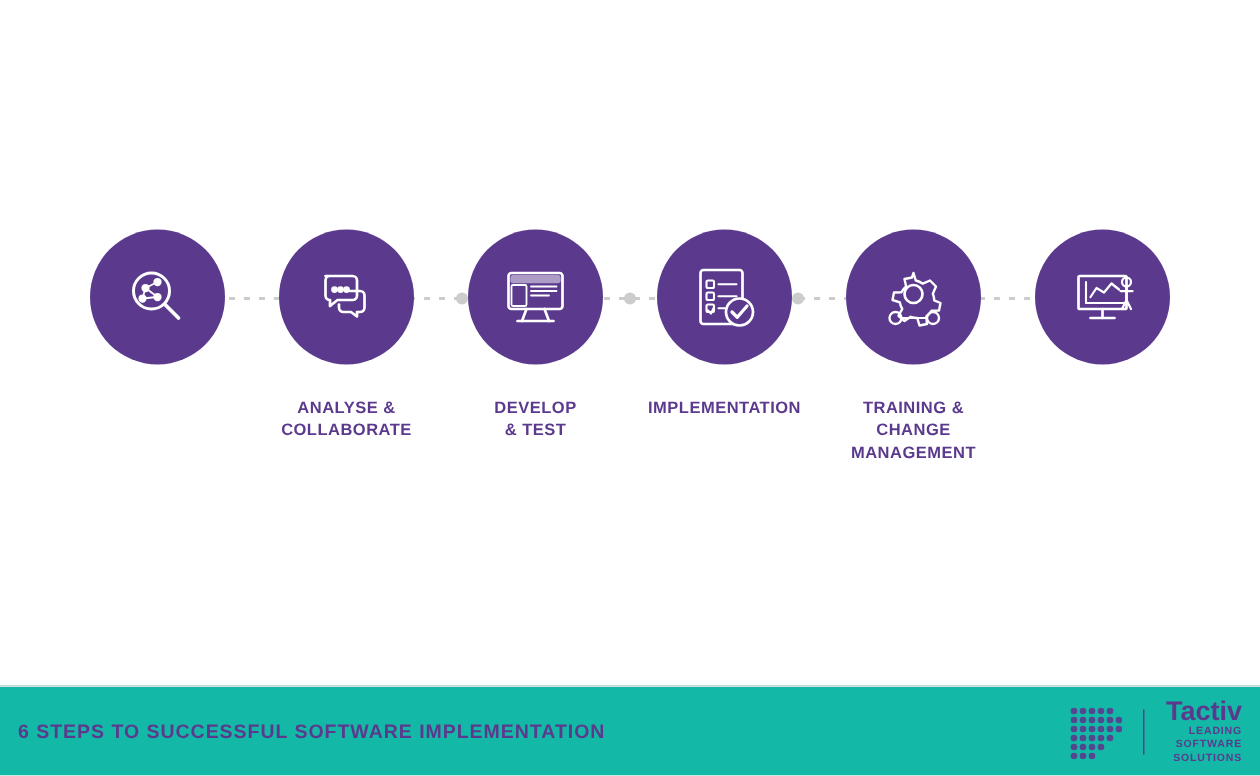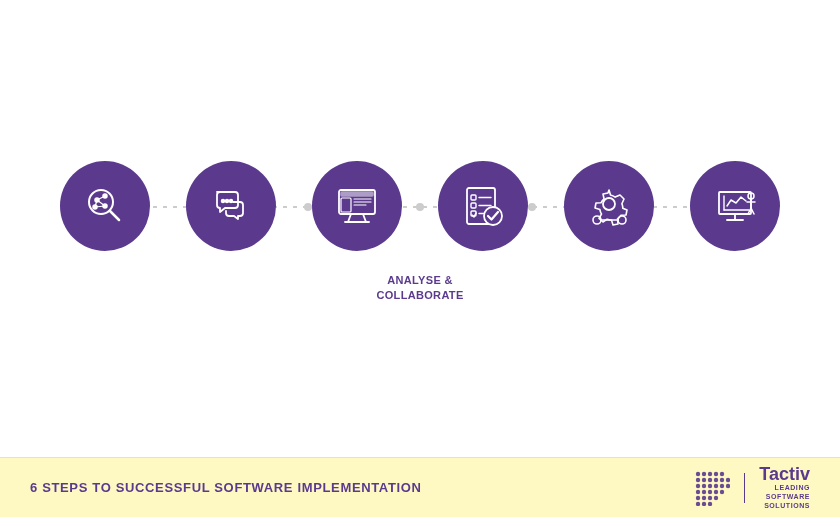--- a/index.html
+++ b/index.html
@@ -121,27 +121,27 @@
     .step-label {
       font-size: 11px;
       font-weight: 800;
       color: #5b3a8e;
       text-transform: uppercase;
       line-height: 1.35;
       letter-spacing: 0.03em;
     }
 
     .footer {
-      background: #fef9c3;
+      background: #14b8a6;
       border-top: 1px solid #e0e0e0;
       height: 60px;
       display: flex;
       align-items: center;
       justify-content: space-between;
-      padding: 0 30px;
+      padding: 0 12px;
     }
 
     .footer-title {
       font-size: 13px;
       font-weight: 900;
       color: #5b3a8e;
       text-transform: uppercase;
       letter-spacing: 0.05em;
     }
 
@@ -306,20 +306,29 @@
             <line x1="40" y1="26" x2="43" y2="32" stroke="white" stroke-width="1.5"></line>
           </svg>
         </div>
       </div>
     </div>
 
     <div class="labels-row">
       <div class="step-label-wrapper">
         <div class="step-label">ANALYSE &amp;
 COLLABORATE</div>
+      </div>
+      <div class="step-label-wrapper">
+        <div class="step-label">DEVELOP<br>&amp; TEST</div>
+      </div>
+      <div class="step-label-wrapper">
+        <div class="step-label">IMPLEMENTATION</div>
+      </div>
+      <div class="step-label-wrapper">
+        <div class="step-label">TRAINING &amp;<br>CHANGE<br>MANAGEMENT</div>
       </div>
     </div>
   </div>
 </div>
 
 <div class="footer">
   <div class="footer-title">6 STEPS TO SUCCESSFUL SOFTWARE IMPLEMENTATION</div>
   <div class="logo-area">
 
     <svg class="logo-dots" viewBox="0 0 36 36">

